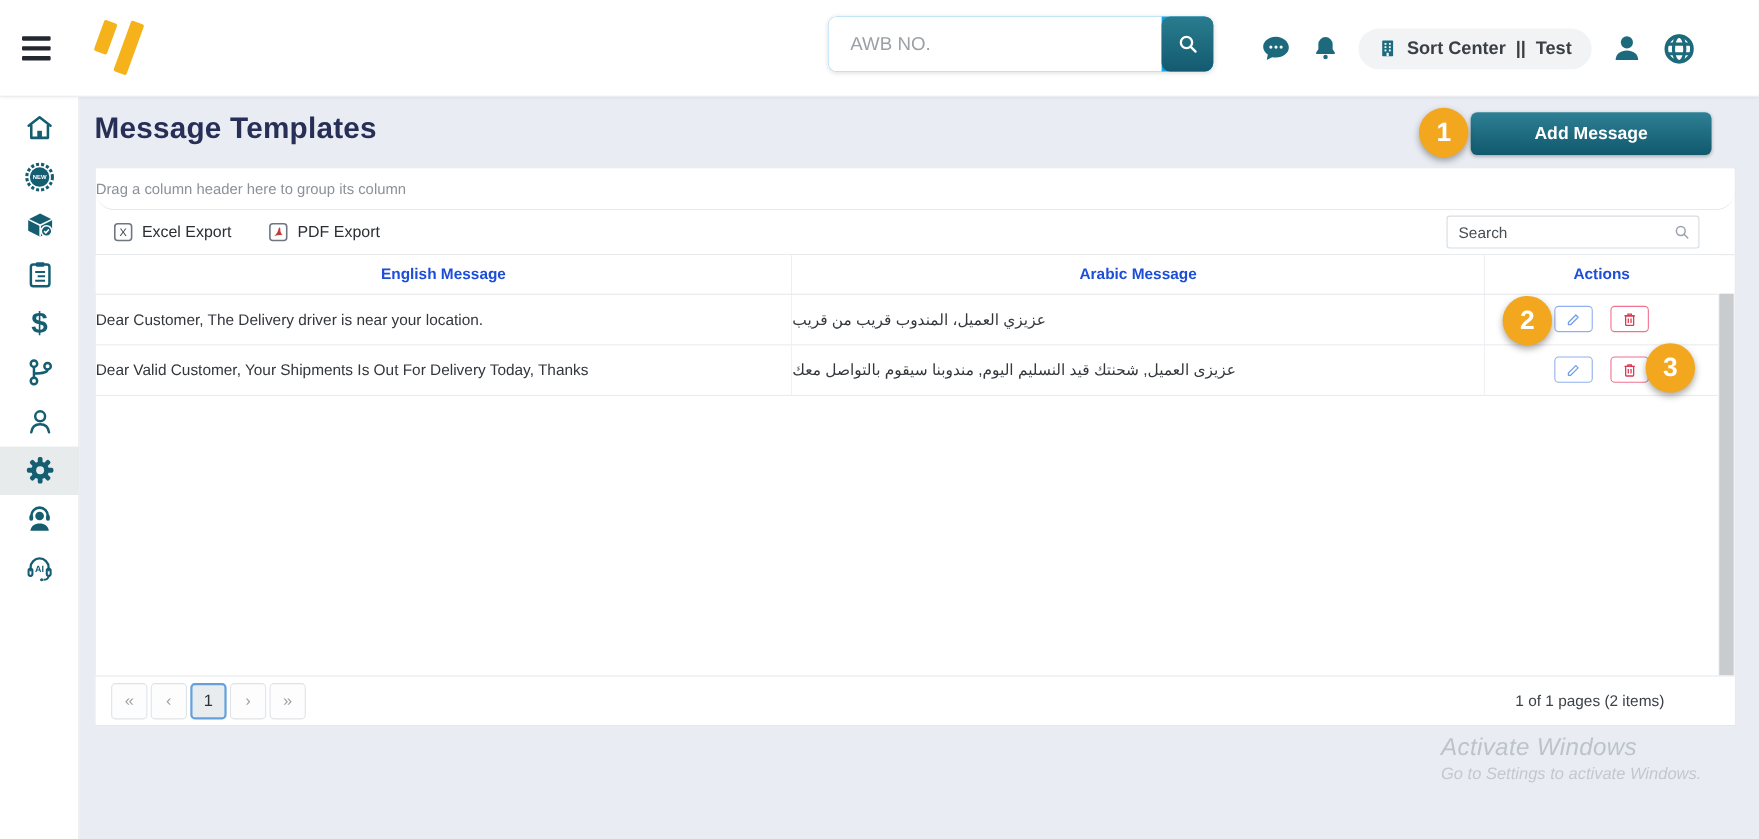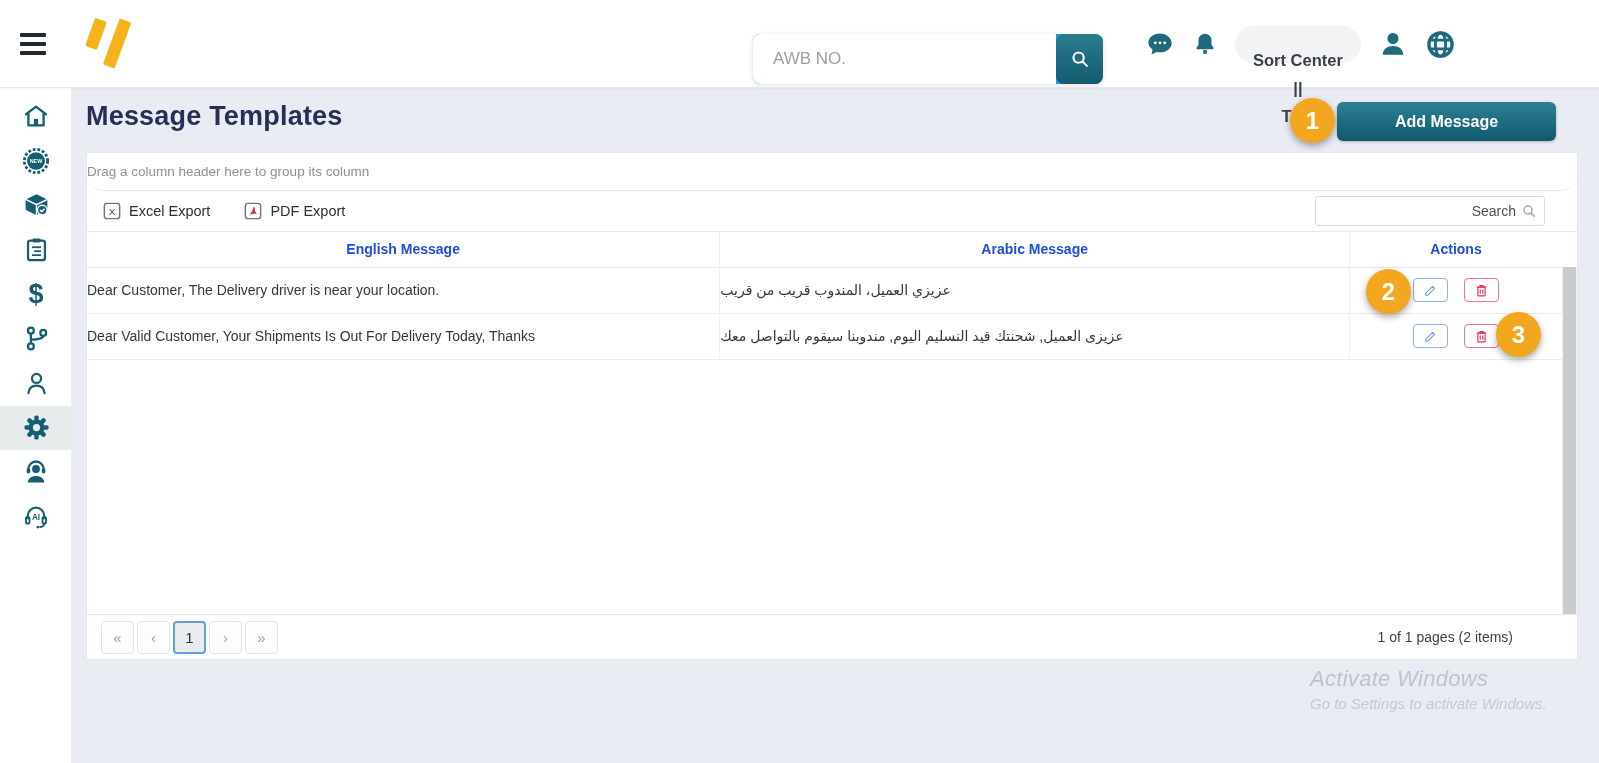--- a/index.html
+++ b/index.html
@@ -8,31 +8,31 @@
   .page { position:relative; width:1599px; height:763px; background:#e9edf3; }
 
   
   .topbar { position:absolute; left:0; top:0; width:1599px; height:88px; background:#fff;
             border-bottom:1px solid #e8eaee; box-shadow:0 1px 3px rgba(0,0,0,.05); z-index:5; }
   .hamburger { position:absolute; left:20px; top:31px; width:27px; height:26px; display:flex;
                flex-direction:column; justify-content:space-between; padding:2px 0; cursor:pointer;
                background:none; border:none; }
   .hamburger span { display:block; width:26px; height:3.6px; background:#23272e; border-radius:1px; }
   .logo { position:absolute; left:84px; top:15px; }
-  .awb-wrap { position:absolute; left:753px; top:34px; width:350px; height:50px; display:flex;
+  .awb-wrap { position:absolute; left:753px; top:15px; width:350px; height:50px; display:flex;
               border-radius:8px; box-shadow:0 1px 5px rgba(0,0,0,.14); background:#0ea5e9; }
   .awb-input { flex:1; border:none; outline:none; border-radius:8px 0 0 8px; padding:0 20px;
                font-size:17px; color:#333; background:#fff; }
   .awb-input::placeholder { color:#9aa0a6; }
   .awb-btn { width:47px; border:none; border-radius:8px; cursor:pointer;
              background:linear-gradient(180deg,#2a7c8e,#135a70); display:flex; align-items:center; justify-content:center; }
   .hdr-right { position:absolute; left:1145px; top:0; height:88px; display:flex; align-items:center; gap:17px; }
   .icon-btn { background:none; border:none; cursor:pointer; display:flex; align-items:center; justify-content:center; }
   .station-pill { display:flex; align-items:center; gap:9px; background:#f1f3f5; border:none; cursor:pointer;
-                  border-radius:19px; height:37px; padding:16px 18px; font-size:16.5px; font-weight:bold; color:#3a3f45;flex-direction:column; }
+                  border-radius:19px; height:37px; padding:16px 18px; font-size:16.5px; font-weight:bold; color:#3a3f45; }
   .station-pill .sep { color:#3a3f45; font-weight:bold; }
 
   
   .sidebar { position:absolute; left:0; top:88px; width:72px; height:675px; background:#fff;
              border-right:1px solid #eceef1; padding-top:6px; z-index:4; }
   .side-item { width:72px; height:44.5px; display:flex; align-items:center; justify-content:center; cursor:pointer; }
   .side-item.active { background:#e7ebeb; }
 
   
   .page-title { position:absolute; left:86px; top:101px; font-size:27px; font-weight:bold; color:#272f56; letter-spacing:.2px; }
@@ -42,21 +42,21 @@
 
   .grid { position:absolute; left:86px; top:152px; width:1492px; height:508px; background:#fff;
           border:1px solid #e3e6eb; }
   .group-hint { height:38px; line-height:38px; text-align:left; color:#8b9199; font-size:13.5px;
                 border-bottom:1px solid #e6e9ed;border-radius:17px; }
   .toolbar { height:41px; display:flex; align-items:center; padding:0 16px; border-bottom:1px solid #e6e9ed; }
   .export-btn { display:flex; align-items:center; gap:8px; background:none; border:none; cursor:pointer;
                 font-size:14.5px; color:#2b2f34; font-family:inherit; margin-right:34px; }
   .mini-search { margin-left:auto; margin-right:16px; position:relative; width:230px; height:30px; }
   .mini-search input { width:100%; height:100%; border:1px solid #d8dce1; border-radius:3px; outline:none;
-                       padding:0 28px 0 10px; font-size:14px; color:#333; font-family:inherit;text-align:right; }
+                       padding:0 28px 0 10px; font-size:14px; color:#333; font-family:inherit; }
   .mini-search input::placeholder { color:#4a4f55; }
   .mini-search svg { position:absolute; right:8px; top:7px; }
 
   table.msg { width:calc(100% - 15px); border-collapse:collapse; table-layout:fixed; }
   table.msg th { height:35px; font-size:14px; font-weight:bold; color:#1d4ed8; text-align:center;
                  border-bottom:1px solid #e6e9ed; border-right:1px solid #eceef1; background:#fff; cursor:pointer; }
   table.msg th:last-child { border-right:none; }
   table.msg td { height:45px; font-size:14px; color:#33373c; text-align:left;
                  border-bottom:1px solid #e9ebef; border-right:1px solid #f0f1f4; }
   table.msg td:last-child { border-right:none; }

